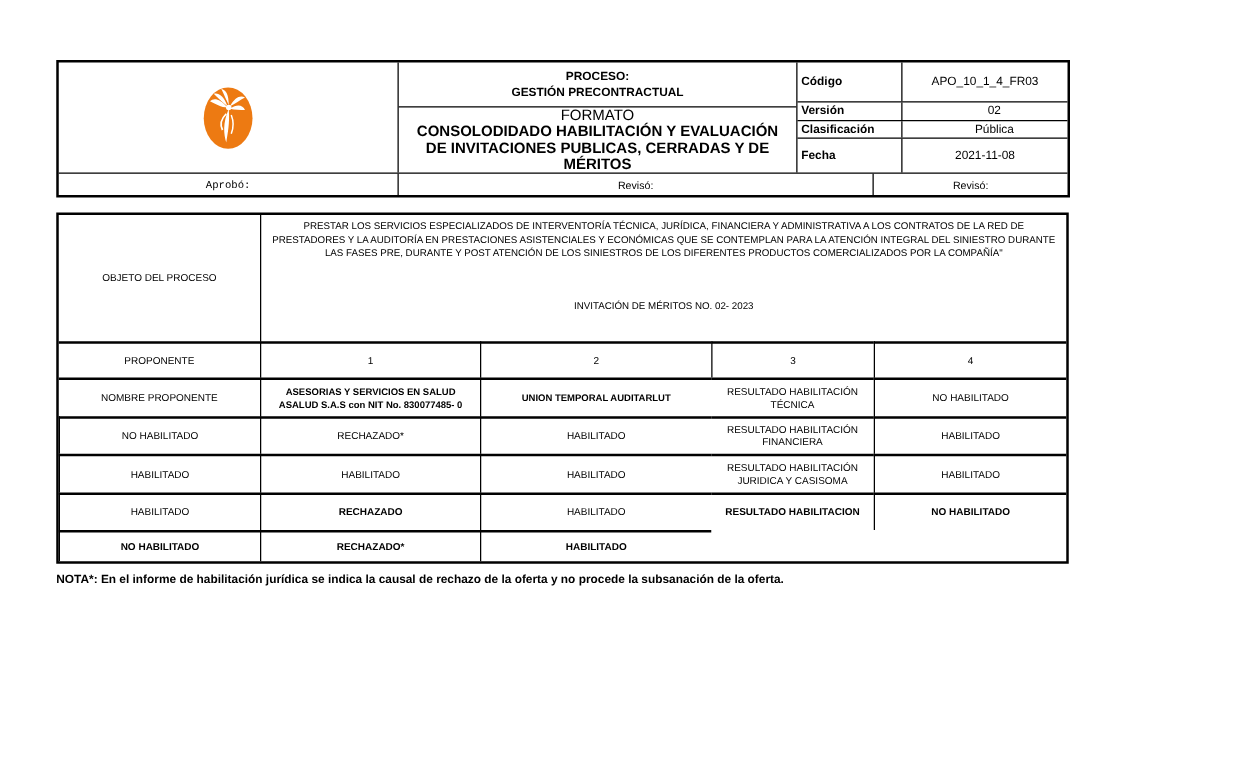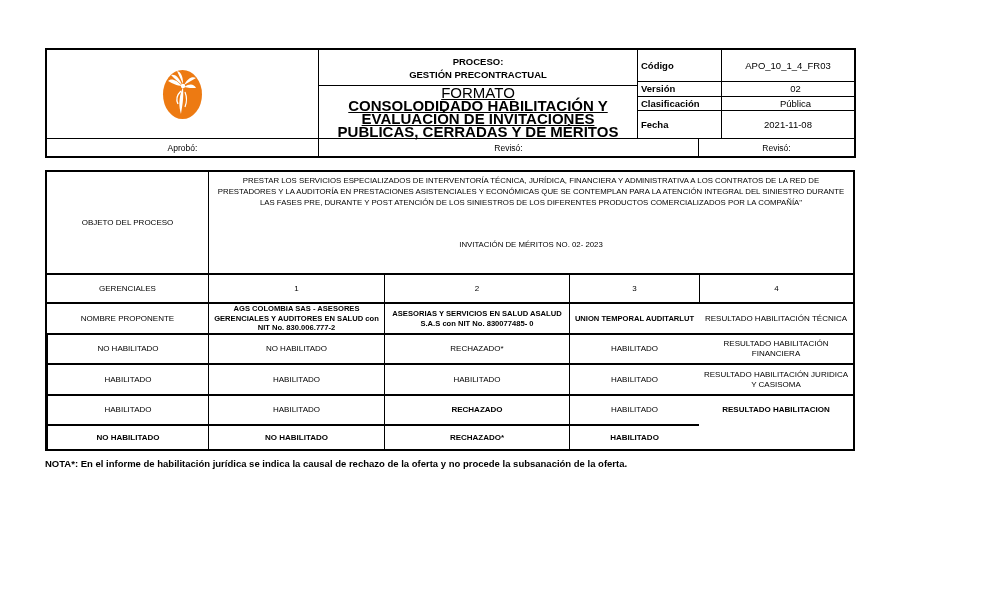--- a/index.html
+++ b/index.html
@@ -17,36 +17,36 @@
   .brand { font-family:"Liberation Serif", serif; font-size:27px; color:#ED7A12;
            letter-spacing:1px; transform:scaleX(0.97); transform-origin:left; }
   .tagline { font-family:"Liberation Serif", serif; font-size:6.5px; color:#ED7A12;
              letter-spacing:1.1px; margin-top:1px; padding-left:2px; }
   .title-cell { width:320px; border-left:1px solid #000; border-right:1px solid #000;
                 display:flex; flex-direction:column; }
   .process-box { height:39px; border-bottom:1px solid #000; display:flex; flex-direction:column;
                  align-items:center; justify-content:center; font-weight:bold; font-size:9.5px;
                  line-height:13px; text-align:center; }
   .format-box { flex:1; display:flex; flex-direction:column; align-items:center;
-                justify-content:center; font-size:15px; line-height:13px; text-align:center;
-                padding:0 6px;text-decoration:underline; }
+                justify-content:center; font-size:12px; line-height:13px; text-align:center;
+                padding:0 6px; }
   .format-name { font-weight:bold; }
   .meta-cell { flex:1; display:flex; flex-direction:column; }
   .meta-row { display:flex; border-bottom:1px solid #000; }
   .meta-row:last-child { border-bottom:none; flex:1; }
   .meta-row.tall { height:32px; }
   .meta-row.slim { height:14.5px;gap:15px; }
   .meta-label { width:84px; border-right:1px solid #000; font-weight:bold; font-size:9.5px;
                 display:flex; align-items:center; padding-left:3px; }
   .meta-value { flex:1; display:flex; align-items:center; justify-content:center;
                 font-size:9.5px; text-align:center; line-height:11px; overflow-wrap:anywhere;
                 padding:0 2px; }
   .header-signoff { height:18px; border-top:1px solid #000; display:flex; font-size:8.5px; }
   .signoff-cell { display:flex; align-items:center; justify-content:center; }
-  .signoff-cell.s1 { width:271px; }
+  .signoff-cell.s1 { width:271px;font-family:Liberation Mono, monospace; }
   .signoff-cell.s2 { width:381px; border-left:1px solid #000; border-right:1px solid #000; }
   .signoff-cell.s3 { flex:1; }
 
   
   .main-table { position:absolute; left:45px; top:170px; width:810px; height:281px;
                 border:2px solid #000; display:grid;
                 grid-template-columns:161px 176px 185px 130px 1fr;
                 grid-template-rows:101px 29px 31px 30px 31px 30px 1fr; background:#fff; }
   .cell { display:flex; align-items:center; justify-content:center; text-align:center;
           font-size:8px; line-height:10px; padding:1px 4px;
@@ -133,28 +133,27 @@
 
     <div class="cell col1 row1">OBJETO DEL PROCESO</div>
     <div class="cell row1 objeto-cell">
       <div>PRESTAR LOS SERVICIOS ESPECIALIZADOS DE INTERVENTORÍA TÉCNICA, JURÍDICA, FINANCIERA Y ADMINISTRATIVA A LOS CONTRATOS DE LA RED DE PRESTADORES Y LA AUDITORÍA EN PRESTACIONES ASISTENCIALES Y ECONÓMICAS QUE SE CONTEMPLAN PARA LA ATENCIÓN INTEGRAL DEL SINIESTRO DURANTE LAS FASES PRE, DURANTE Y POST ATENCIÓN DE LOS SINIESTROS DE LOS DIFERENTES PRODUCTOS COMERCIALIZADOS POR LA COMPAÑÍA"</div>
       <div class="objeto-gap"></div>
       <div>INVITACIÓN DE MÉRITOS NO. 02- 2023</div>
       <div class="objeto-gap"></div>
       <div class="objeto-report">INFORME FINAL DE HABILITACIÓN 06-02-2024</div>
     </div>
 
-    <div class="cell col1">GERENCIALES</div>
+    <div class="cell col1">PROPONENTE</div>
     <div class="cell">1</div>
     <div class="cell">2</div>
     <div class="cell">3</div>
     <div class="cell">4</div>
 
     <div class="cell col1">NOMBRE PROPONENTE</div>
-    <div class="cell name-cell">AGS COLOMBIA SAS - ASESORES GERENCIALES Y AUDITORES EN SALUD con  NIT No. 830.006.777-2</div>
     <div class="cell name-cell">ASESORIAS Y SERVICIOS EN SALUD ASALUD S.A.S con NIT No. 830077485- 0</div>
     <div class="cell name-cell">UNION TEMPORAL AUDITARLUT</div>
 
     <div class="cell col1">RESULTADO HABILITACIÓN TÉCNICA</div>
     <div class="cell">NO HABILITADO</div>
     <div class="cell">NO HABILITADO</div>
     <div class="cell">RECHAZADO*</div>
     <div class="cell">HABILITADO</div>
 
     <div class="cell col1">RESULTADO HABILITACIÓN FINANCIERA</div>

